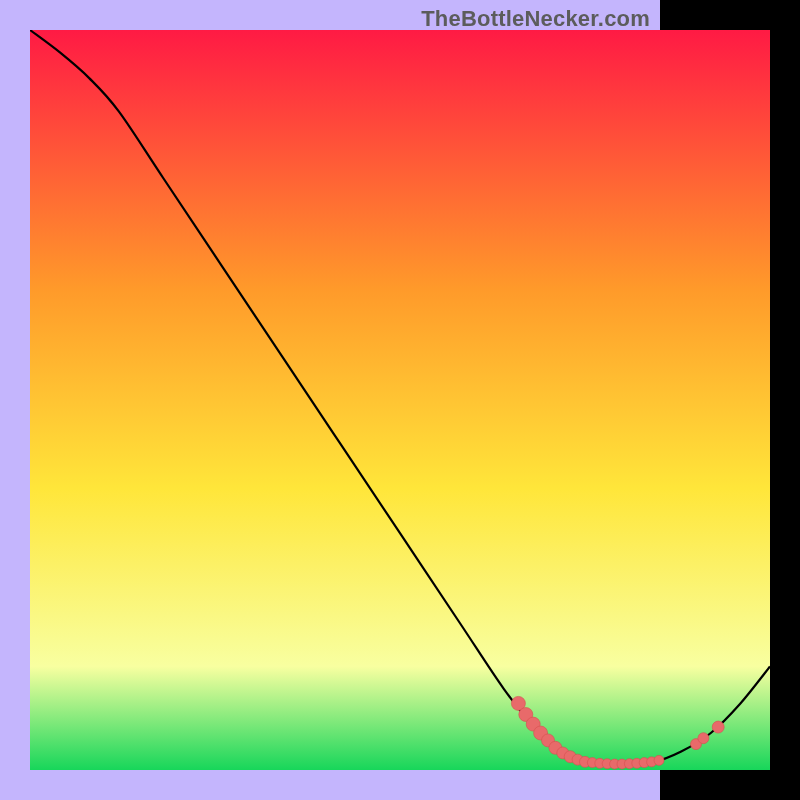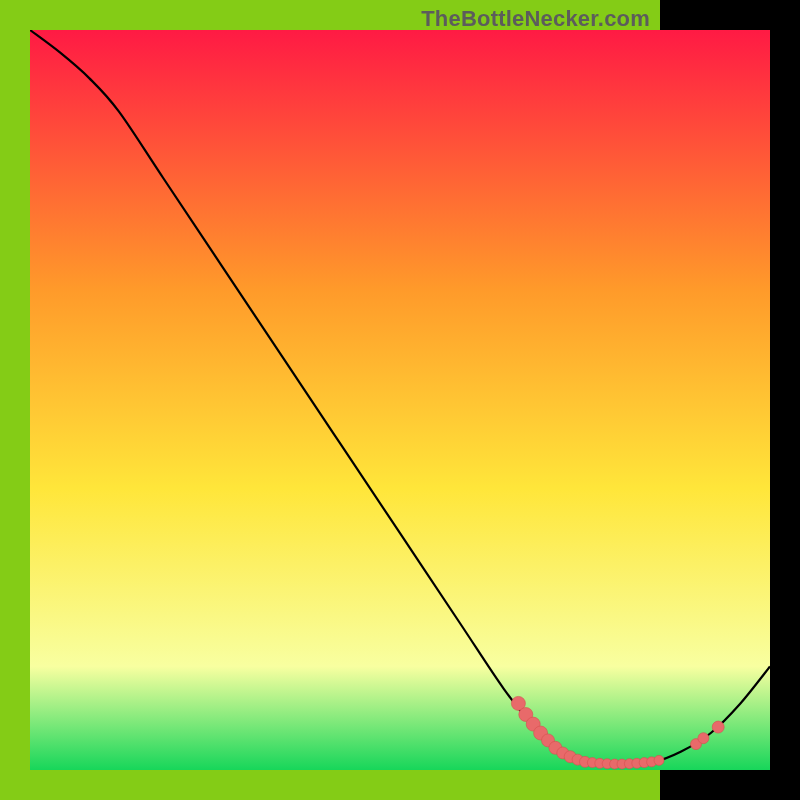--- a/index.html
+++ b/index.html
@@ -8,21 +8,21 @@
     width: 800px;
     height: 800px;
     background: #000;
     overflow: hidden;
     font-family: Arial, Helvetica, sans-serif;
   }
   .frame {
     position: relative;
     width: 660px;
     height: 800px;
-    background: #84cc16;
+    background: #c4b5fd;
   }
   .watermark {
     position: absolute;
     top: 6px;
     right: 10px;
     color: #5c5c5c;
     font-size: 22px;
     font-weight: 600;
     letter-spacing: 0.2px;
     user-select: none;

